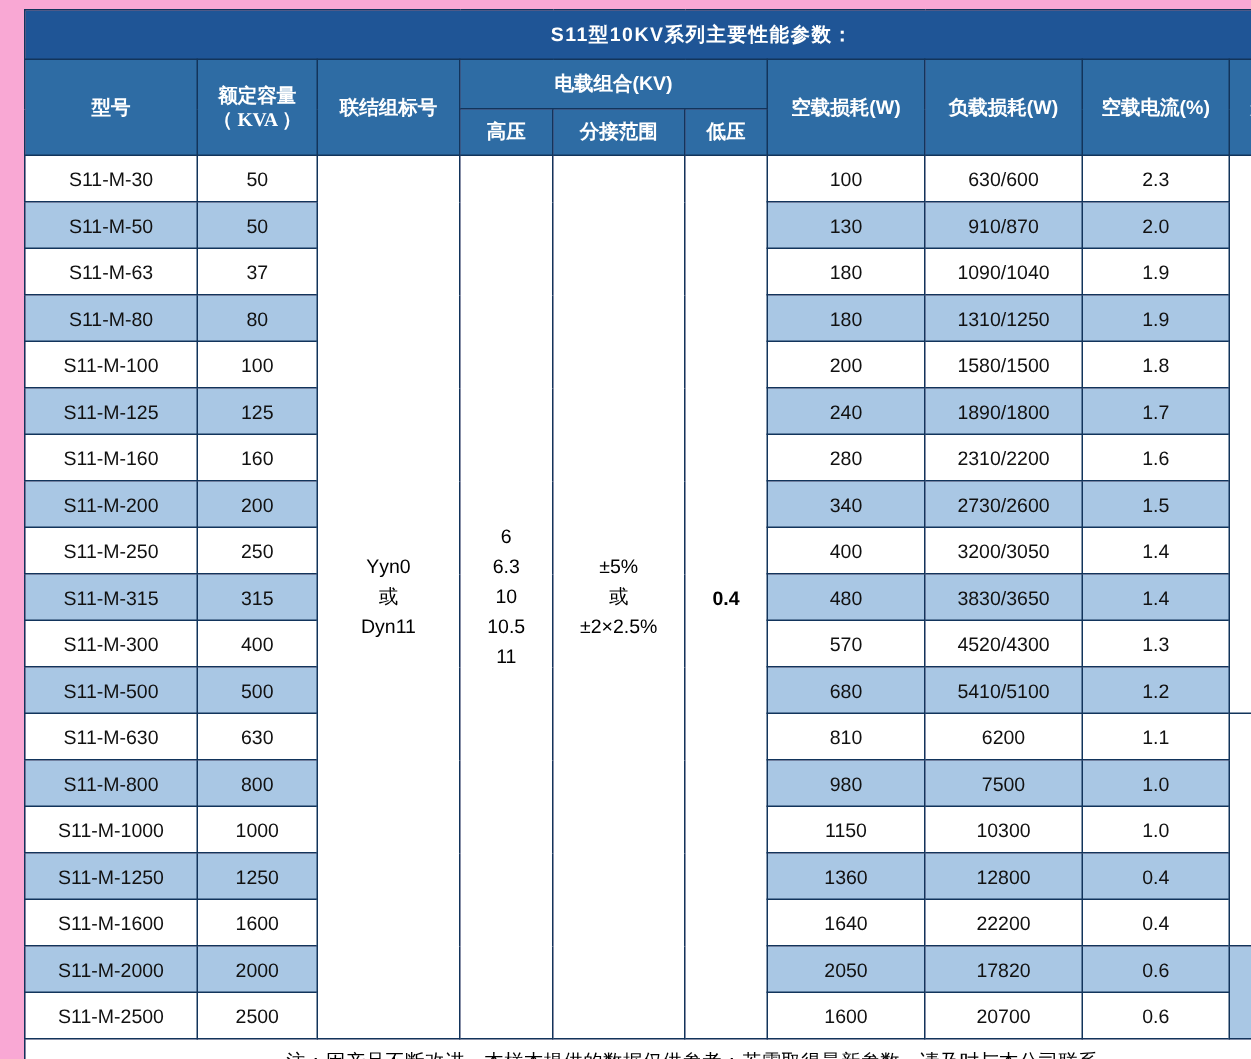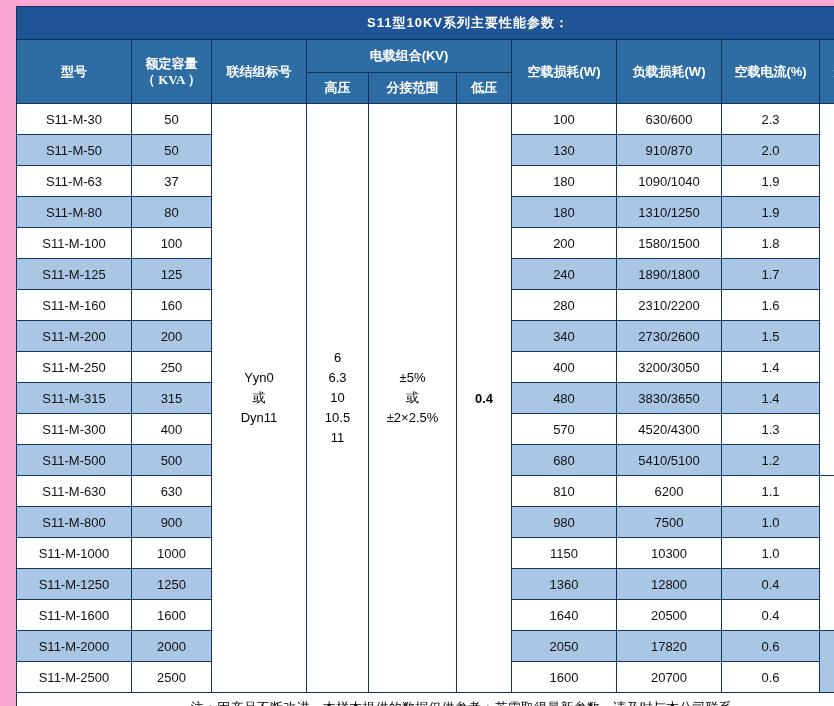--- a/index.html
+++ b/index.html
@@ -235,21 +235,21 @@
         <td class="datacell model">S11-M-630</td>
         <td class="datacell">630</td>
         <td class="datacell">810</td>
         <td class="datacell">6200</td>
         <td class="datacell">1.1</td>
         <td class="merged-short" rowspan="5">4.5</td>
       </tr>
 
       <tr class="row-even">
         <td class="datacell model">S11-M-800</td>
-        <td class="datacell">900</td>
+        <td class="datacell">800</td>
         <td class="datacell">980</td>
         <td class="datacell">7500</td>
         <td class="datacell">1.0</td>
       </tr>
 
       <tr class="row-odd">
         <td class="datacell model">S11-M-1000</td>
         <td class="datacell">1000</td>
         <td class="datacell">1150</td>
         <td class="datacell">10300</td>
@@ -261,21 +261,21 @@
         <td class="datacell">1250</td>
         <td class="datacell">1360</td>
         <td class="datacell">12800</td>
         <td class="datacell">0.4</td>
       </tr>
 
       <tr class="row-odd">
         <td class="datacell model">S11-M-1600</td>
         <td class="datacell">1600</td>
         <td class="datacell">1640</td>
-        <td class="datacell">20500</td>
+        <td class="datacell">22200</td>
         <td class="datacell">0.4</td>
       </tr>
 
       <tr class="row-even">
         <td class="datacell model">S11-M-2000</td>
         <td class="datacell">2000</td>
         <td class="datacell">2050</td>
         <td class="datacell">17820</td>
         <td class="datacell">0.6</td>
         <td class="merged-short" rowspan="2">5.0</td>

